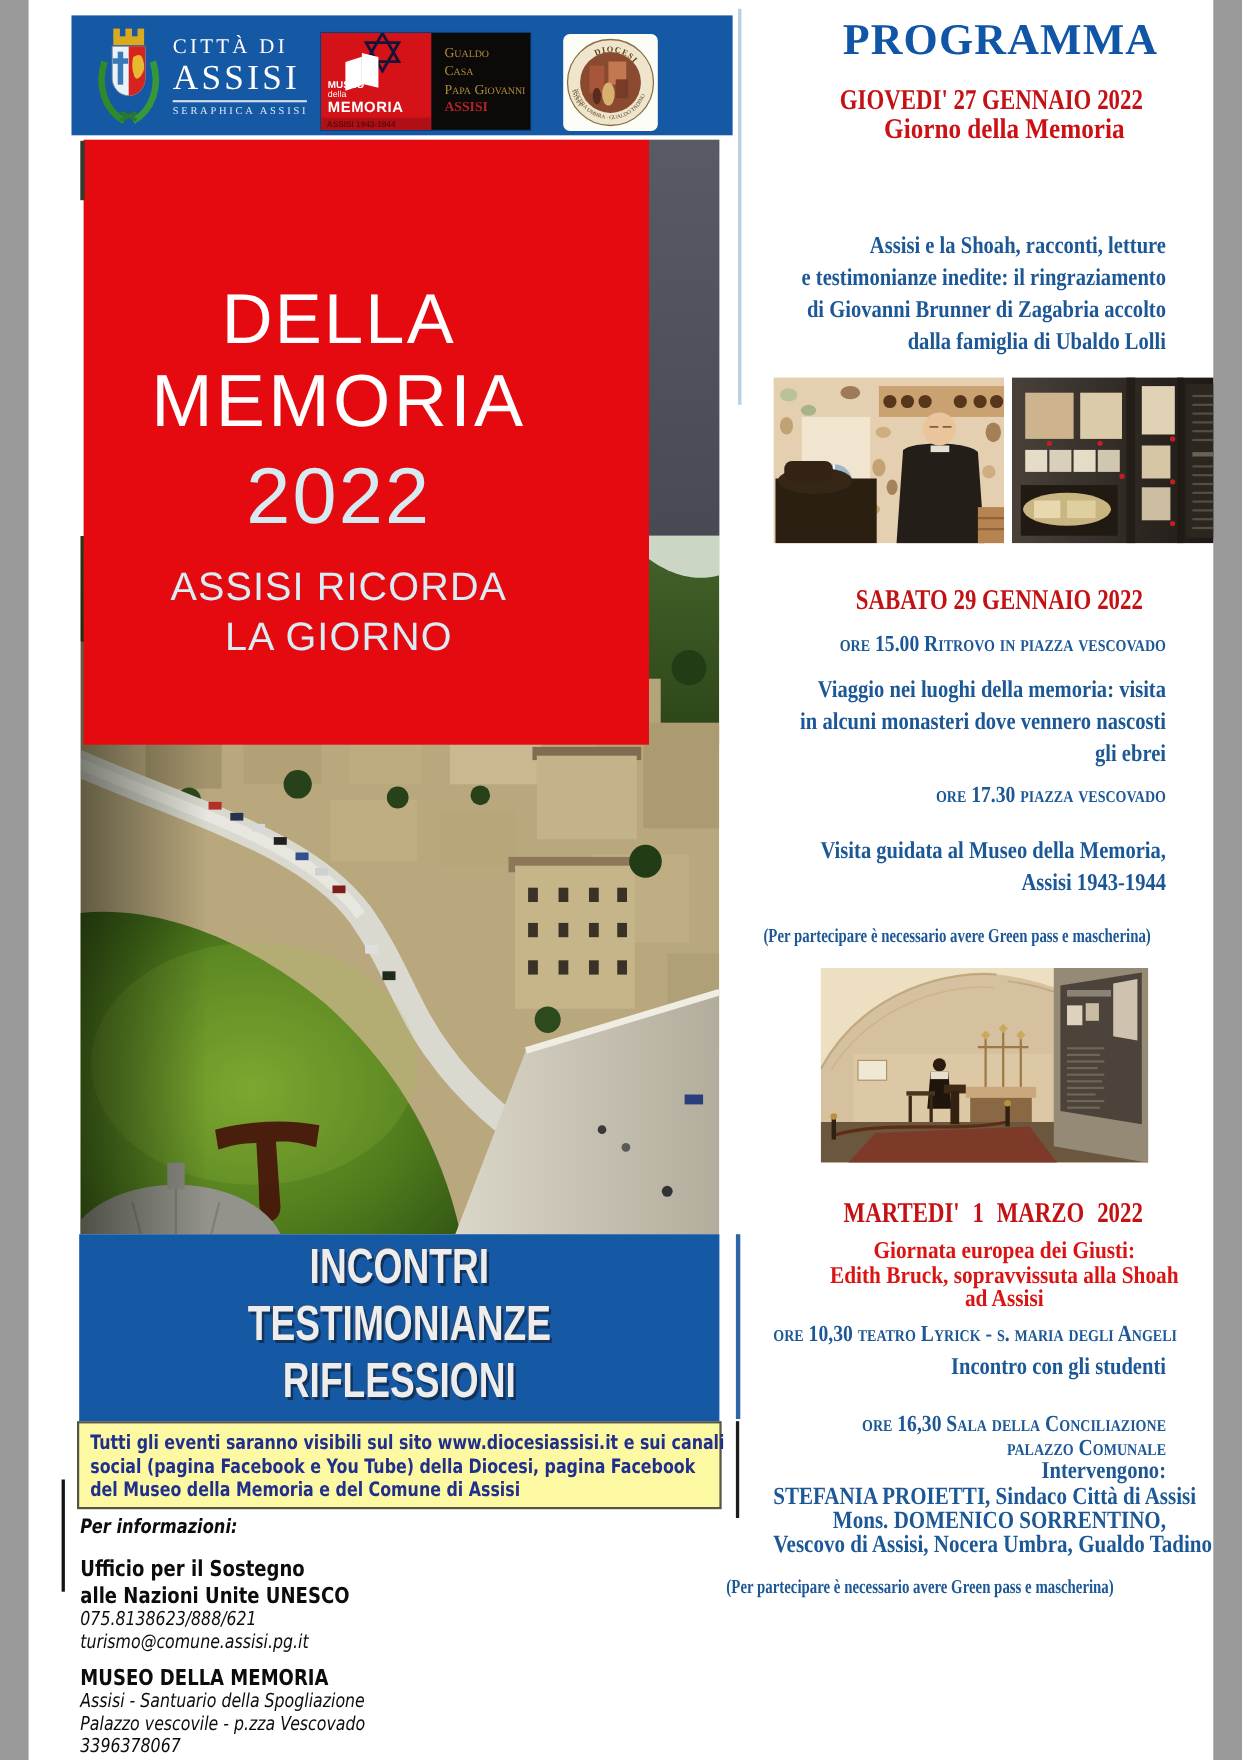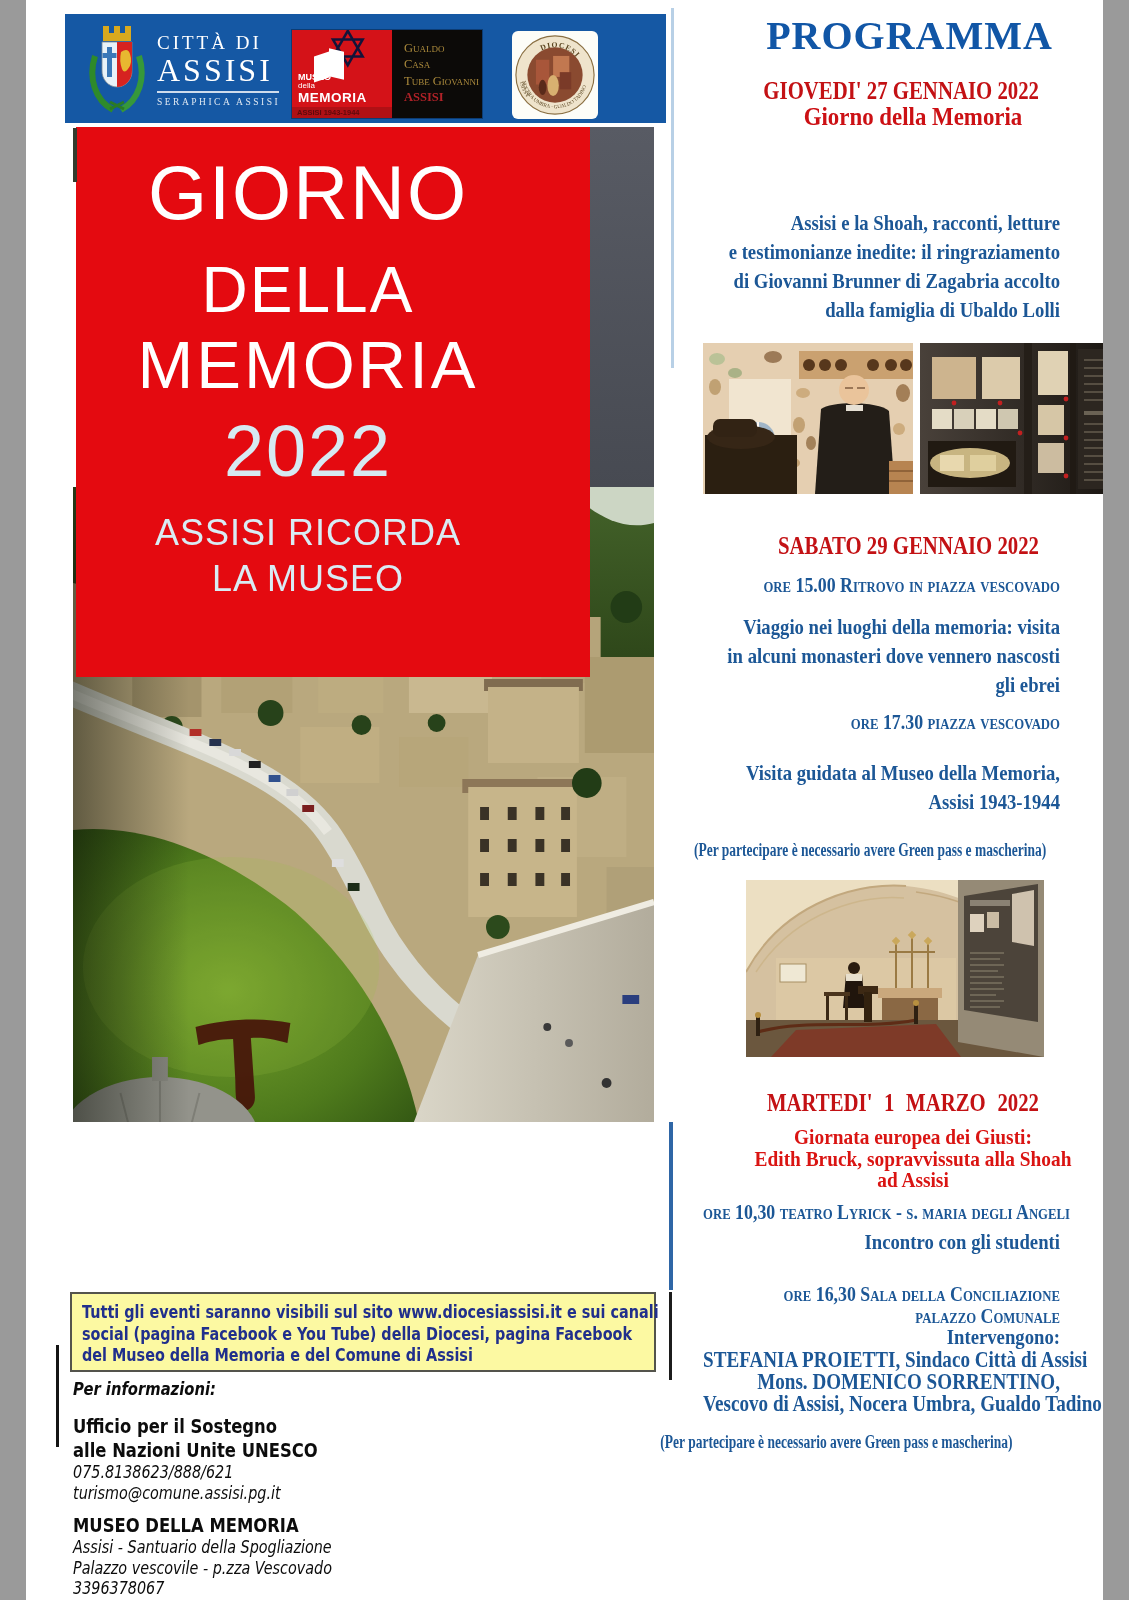--- a/index.html
+++ b/index.html
@@ -132,21 +132,21 @@
         <div class="lm-t">
           <div class="lm-t1">MUSEO</div>
           <div class="lm-t2">della</div>
           <div class="lm-t3">MEMORIA</div>
         </div>
         <div class="lm-strip">ASSISI 1943-1944</div>
       </div>
       <div class="lm-black">
         <div>Gualdo</div>
         <div>Casa</div>
-        <div>Tube Giovanni</div>
+        <div>Papa Giovanni</div>
         <div class="lm-assisi">ASSISI</div>
       </div>
     </div>
 
     <div class="logo-diocesi">
       <svg width="82" height="82" viewBox="0 0 86 86">
         <defs>
           <path id="arcTop" d="M 14,43 A 29,29 0 0 1 72,43"></path>
           <path id="arcBot" d="M 8,43 A 35,35 0 0 0 78,43"></path>
           <path id="arcLeft" d="M 22,70 A 34,34 0 0 1 10,36"></path>
@@ -278,28 +278,32 @@
       <ellipse cx="88" cy="652" rx="100" ry="62" fill="#93938b"></ellipse>
       <path d="M88 592 L88 652 M48 606 L60 652 M128 606 L116 652" stroke="#7e7e76" stroke-width="2" fill="none"></path>
       <rect x="80" y="570" width="16" height="24" fill="#8a8a82"></rect>
       <rect width="588" height="635" fill="url(#vig)"></rect>
     </svg>
   </div>
 
   <div class="gray-strip"></div>
 
   <div class="red-block">
-    <div class="rt rt-1">GIORNO</div>
     <div class="rt rt-2">DELLA</div>
     <div class="rt rt-3">MEMORIA</div>
     <div class="rt rt-y">2022</div>
     <div class="rt rt-s1">ASSISI RICORDA</div>
-    <div class="rt rt-s2">LA MUSEO</div>
-  </div>
-
+    <div class="rt rt-s2">LA GIORNO</div>
+  </div>
+
+  <div class="incontri-band">
+    <div class="ib-line">INCONTRI</div>
+    <div class="ib-line">TESTIMONIANZE</div>
+    <div class="ib-line">RIFLESSIONI</div>
+  </div>
 
   <div class="notice">
     <div class="notice-line">Tutti gli eventi saranno visibili sul sito www.diocesiassisi.it e sui canali</div>
     <div class="notice-line">social (pagina Facebook e You Tube) della Diocesi, pagina Facebook</div>
     <div class="notice-line">del Museo della Memoria e del Comune di Assisi</div>
   </div>
 
   <div class="info">
     <div class="i-head cx8">Per informazioni:</div>
     <div class="i-b cx8">Ufficio per il Sostegno</div>

